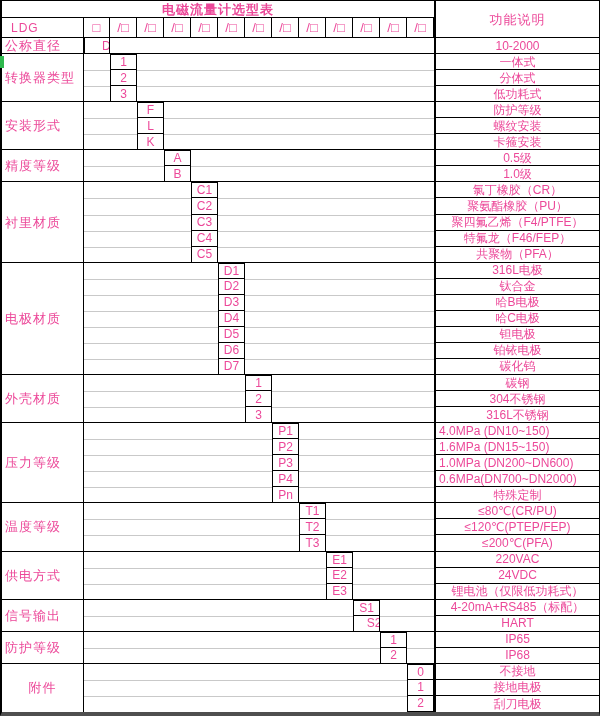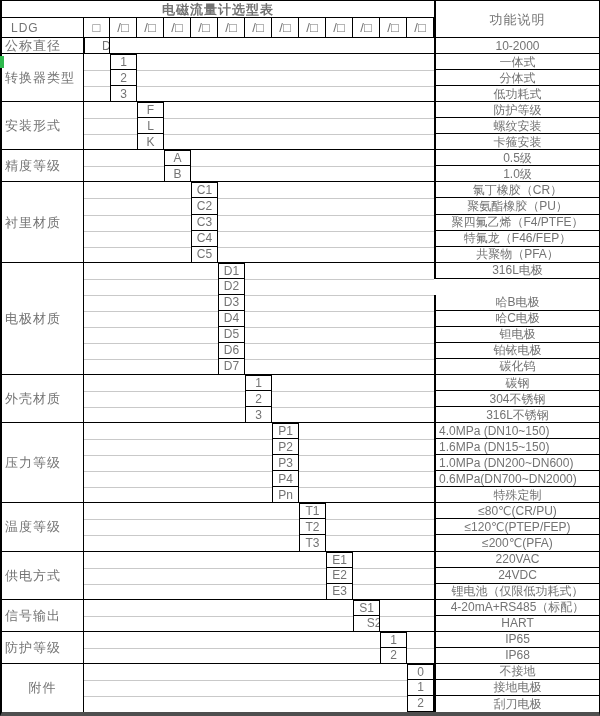--- a/index.html
+++ b/index.html
@@ -2,21 +2,21 @@
 <html><head>
 <meta charset="utf-8">
 <style>
   html,body{margin:0;padding:0;background:#fff;}
   #page{
     position:relative;
     width:600px;height:716px;
     box-sizing:border-box;
     background:#fff;
     font-family:"Liberation Sans","DejaVu Sans",sans-serif;
-    color:#737373;
+    color:#ec4899;
   }
   #grid{
     position:absolute;inset:0;
     box-sizing:border-box;
     display:grid;
     grid-template-columns:82px 26px repeat(12,27px) 1fr;
     grid-template-rows:17px 20px repeat(42,1fr);
     border-top:1px solid #000;
     border-left:2px solid #000;
     border-right:1px solid #000;
@@ -126,20 +126,21 @@
       <div class="c fill sep gb" style="grid-area: 16 / 7 / auto / 15;"></div>
       <div class="c desc db" style="grid-area: 16 / 15;">共聚物（PFA）</div>
       <div class="c label gb" style="grid-area: 17 / 1 / span 7;">电极材质</div>
       <div class="c fill" style="grid-area: 17 / 2 / auto / 7;"></div>
       <div class="c code top" style="grid-area: 17 / 7;">D1</div>
       <div class="c fill" style="grid-area: 17 / 8 / auto / 15;"></div>
       <div class="c desc db" style="grid-area: 17 / 15;">316L电极</div>
       <div class="c fill sep" style="grid-area: 18 / 2 / auto / 7;"></div>
       <div class="c code" style="grid-area: 18 / 7;">D2</div>
       <div class="c fill sep" style="grid-area: 18 / 8 / auto / 15;"></div>
+      <div class="c desc db" style="grid-area: 18 / 15;">钛合金</div>
       <div class="c fill sep" style="grid-area: 19 / 2 / auto / 7;"></div>
       <div class="c code" style="grid-area: 19 / 7;">D3</div>
       <div class="c fill sep" style="grid-area: 19 / 8 / auto / 15;"></div>
       <div class="c desc db" style="grid-area: 19 / 15;">哈B电极</div>
       <div class="c fill sep" style="grid-area: 20 / 2 / auto / 7;"></div>
       <div class="c code" style="grid-area: 20 / 7;">D4</div>
       <div class="c fill sep" style="grid-area: 20 / 8 / auto / 15;"></div>
       <div class="c desc db" style="grid-area: 20 / 15;">哈C电极</div>
       <div class="c fill sep" style="grid-area: 21 / 2 / auto / 7;"></div>
       <div class="c code" style="grid-area: 21 / 7;">D5</div>

